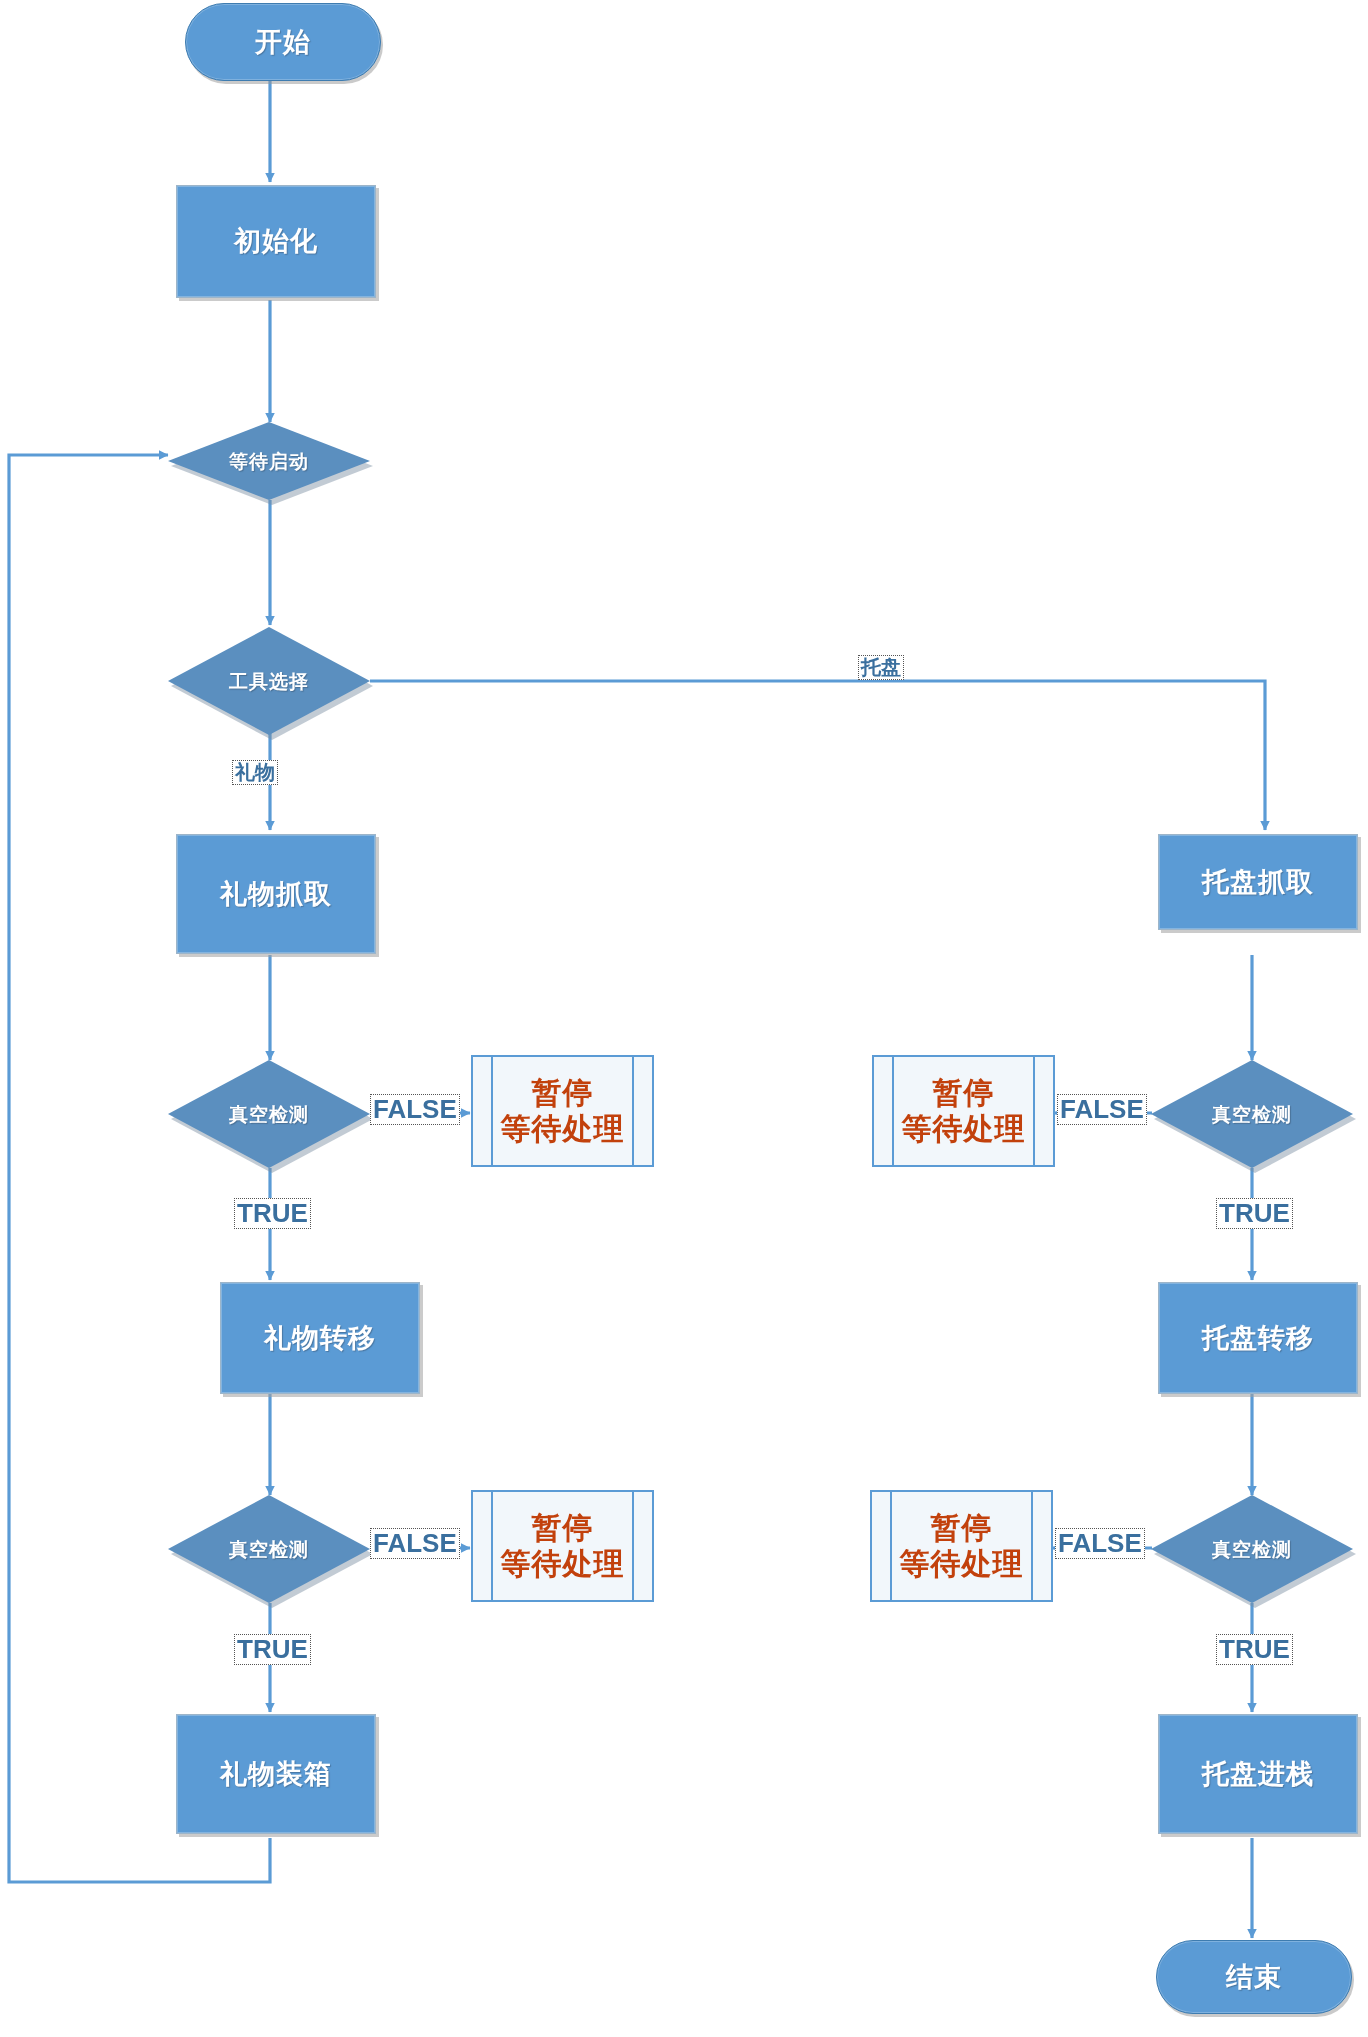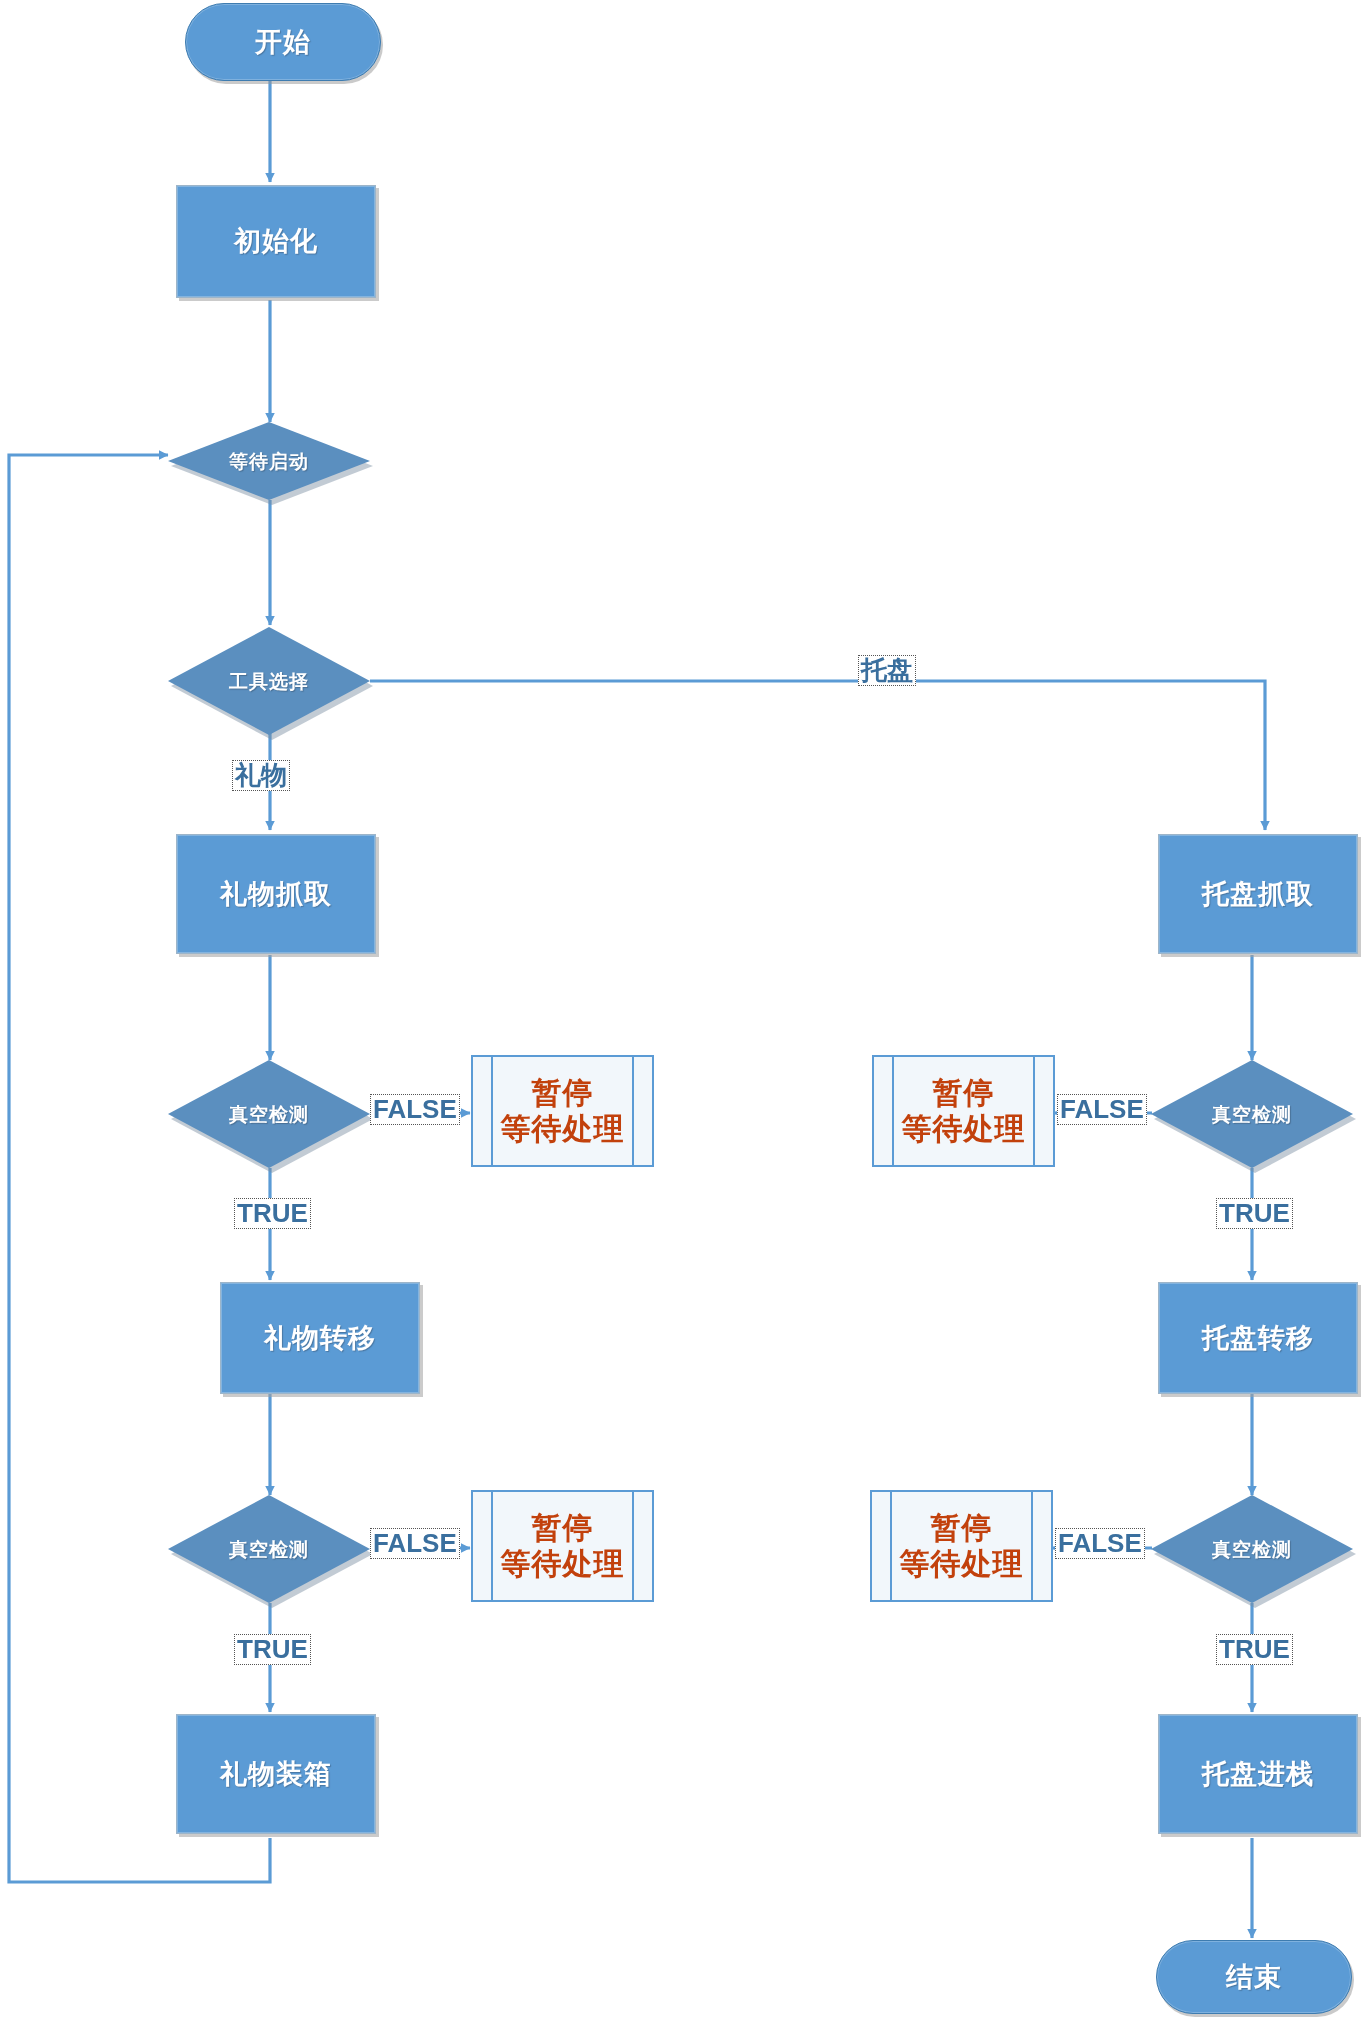--- a/index.html
+++ b/index.html
@@ -112,21 +112,21 @@
     position: absolute;
     color: #3A6F9E;
     font-weight: bold;
     background: #ffffff;
     border: 1px dotted #555;
     padding: 1px 2px;
     line-height: 1.05;
     white-space: nowrap;
     z-index: 4;
   }
-  .edge-label.cn { font-size: 26px; }
+  .edge-label.cn { font-size: 20px; }
   .edge-label.en { font-size: 26px; font-family: "Liberation Sans", sans-serif; }
 </style>
 </head>
 <body>
 
 <div id="canvas">
 
   <svg id="edges" viewBox="0 0 1368 2037" width="1368" height="2037" xmlns="http://www.w3.org/2000/svg">
     <defs>
       <marker id="ah" markerWidth="12" markerHeight="12" refX="9.5" refY="5" orient="auto" markerUnits="userSpaceOnUse">
@@ -211,21 +211,21 @@
 
   <div class="node subr" style="left:471px; top:1490px; width:183px; height:112px;">
     <span class="subr-label">暂停
 等待处理</span>
   </div>
 
   <div class="node proc" style="left:176px; top:1714px; width:200px; height:120px;">
     <span>礼物装箱</span>
   </div>
 
-  <div class="node proc" style="left:1158px; top:834px; width:200px; height:120px;">
+  <div class="node proc" style="left:1158px; top:834px; width:200px; height:96px;">
     <span>托盘抓取</span>
   </div>
 
   <div class="node dec" style="left:1151px; top:1060px; width:202px; height:108px;">
     <span class="diamond-sh"></span>
     <span class="diamond-bg"></span>
     <span class="dec-label">真空检测</span>
   </div>
 
   <div class="node subr" style="left:872px; top:1055px; width:183px; height:112px;">

